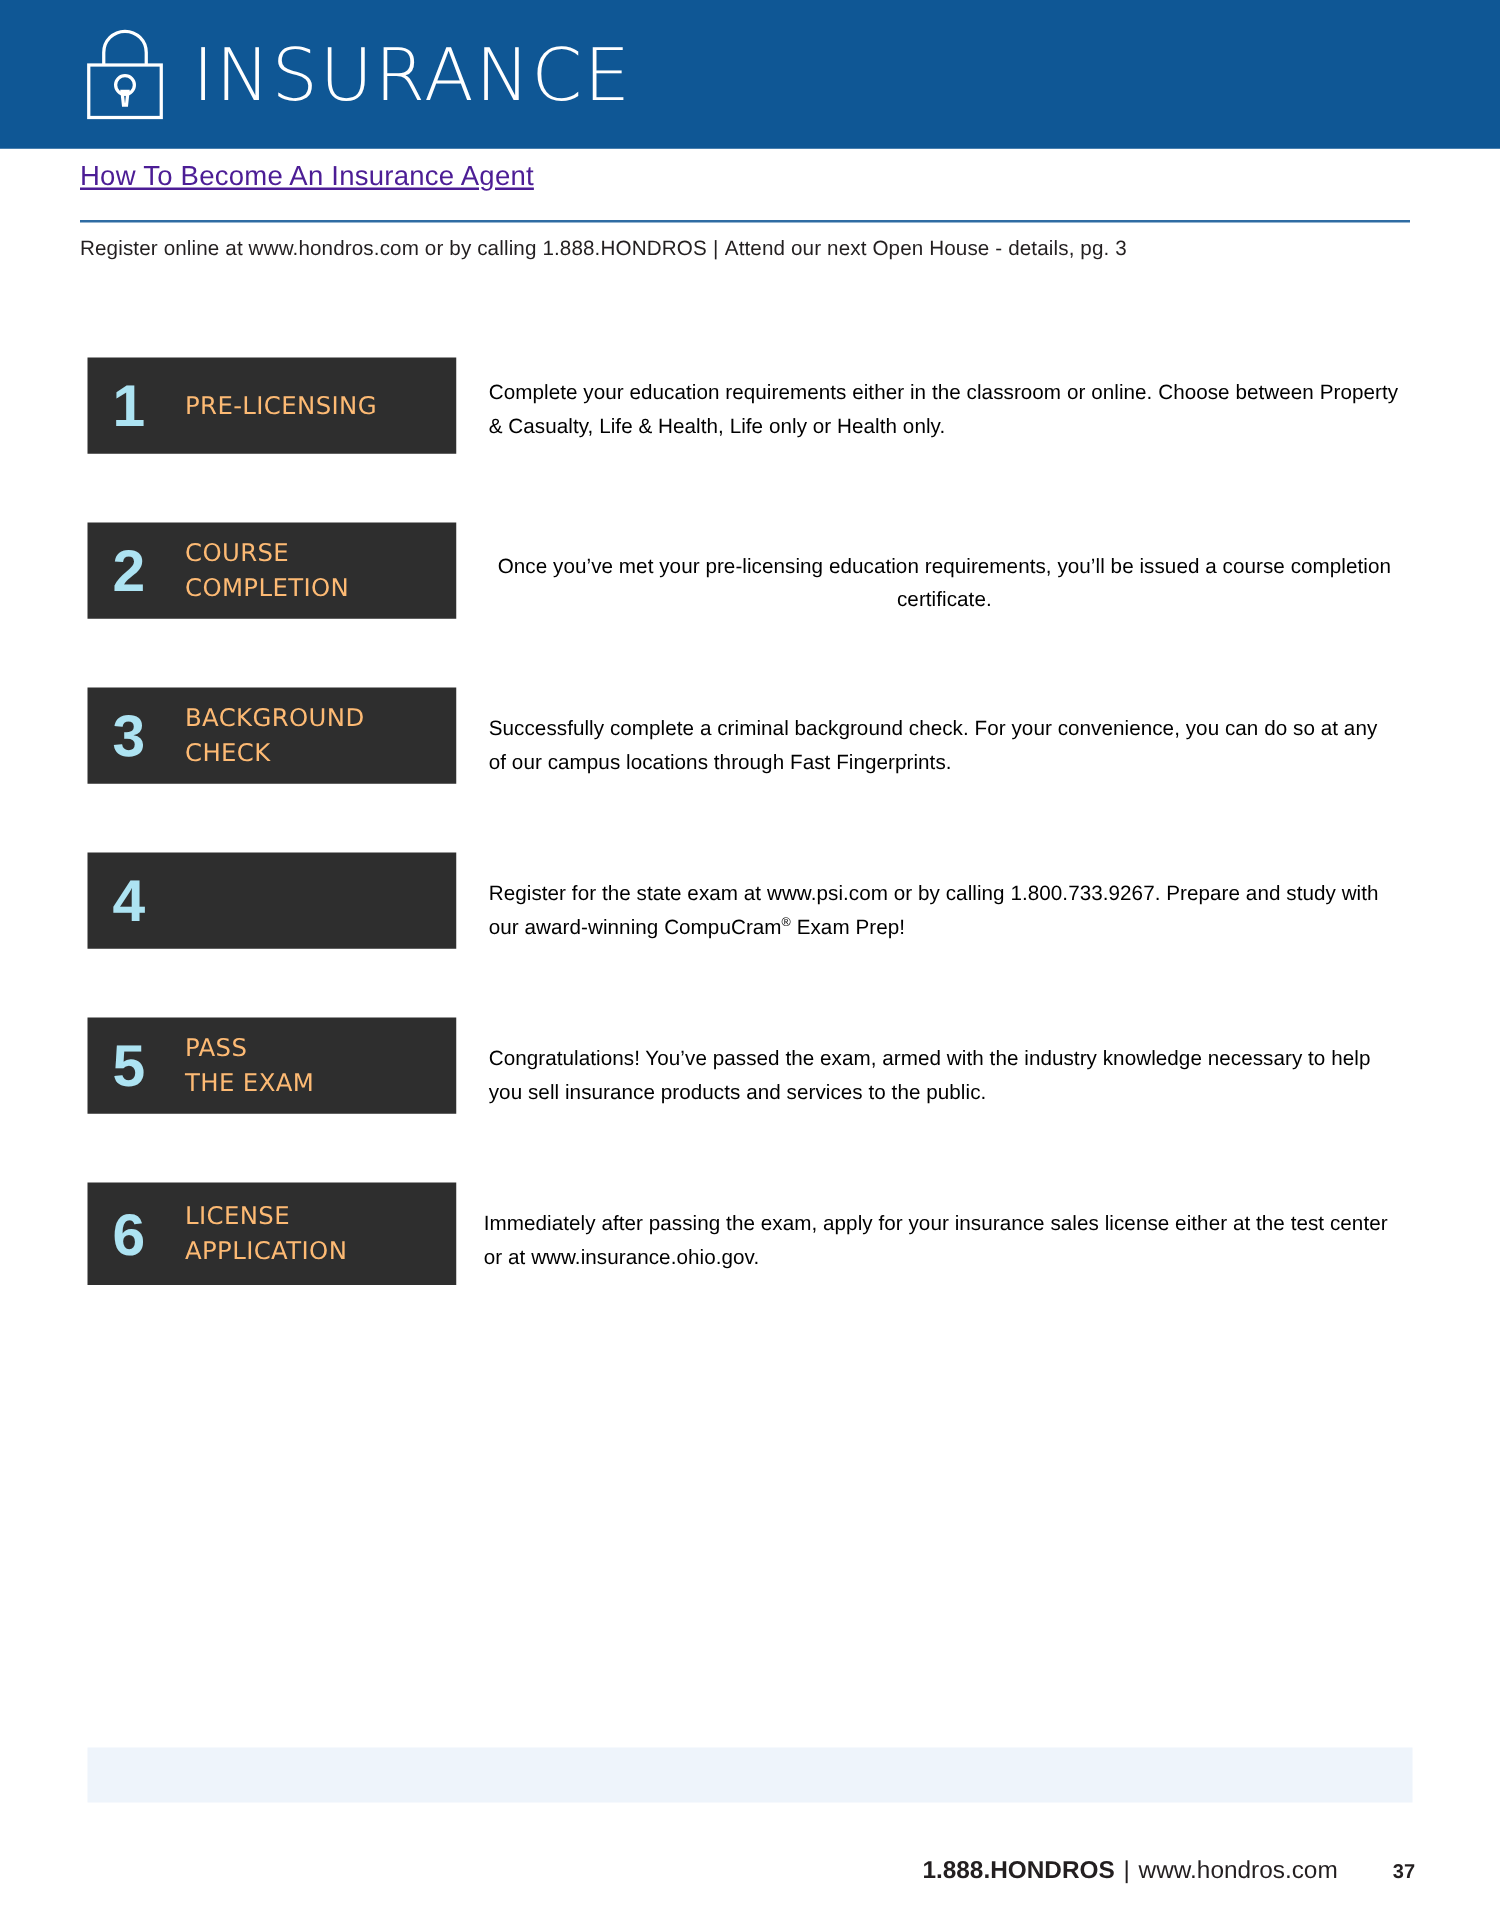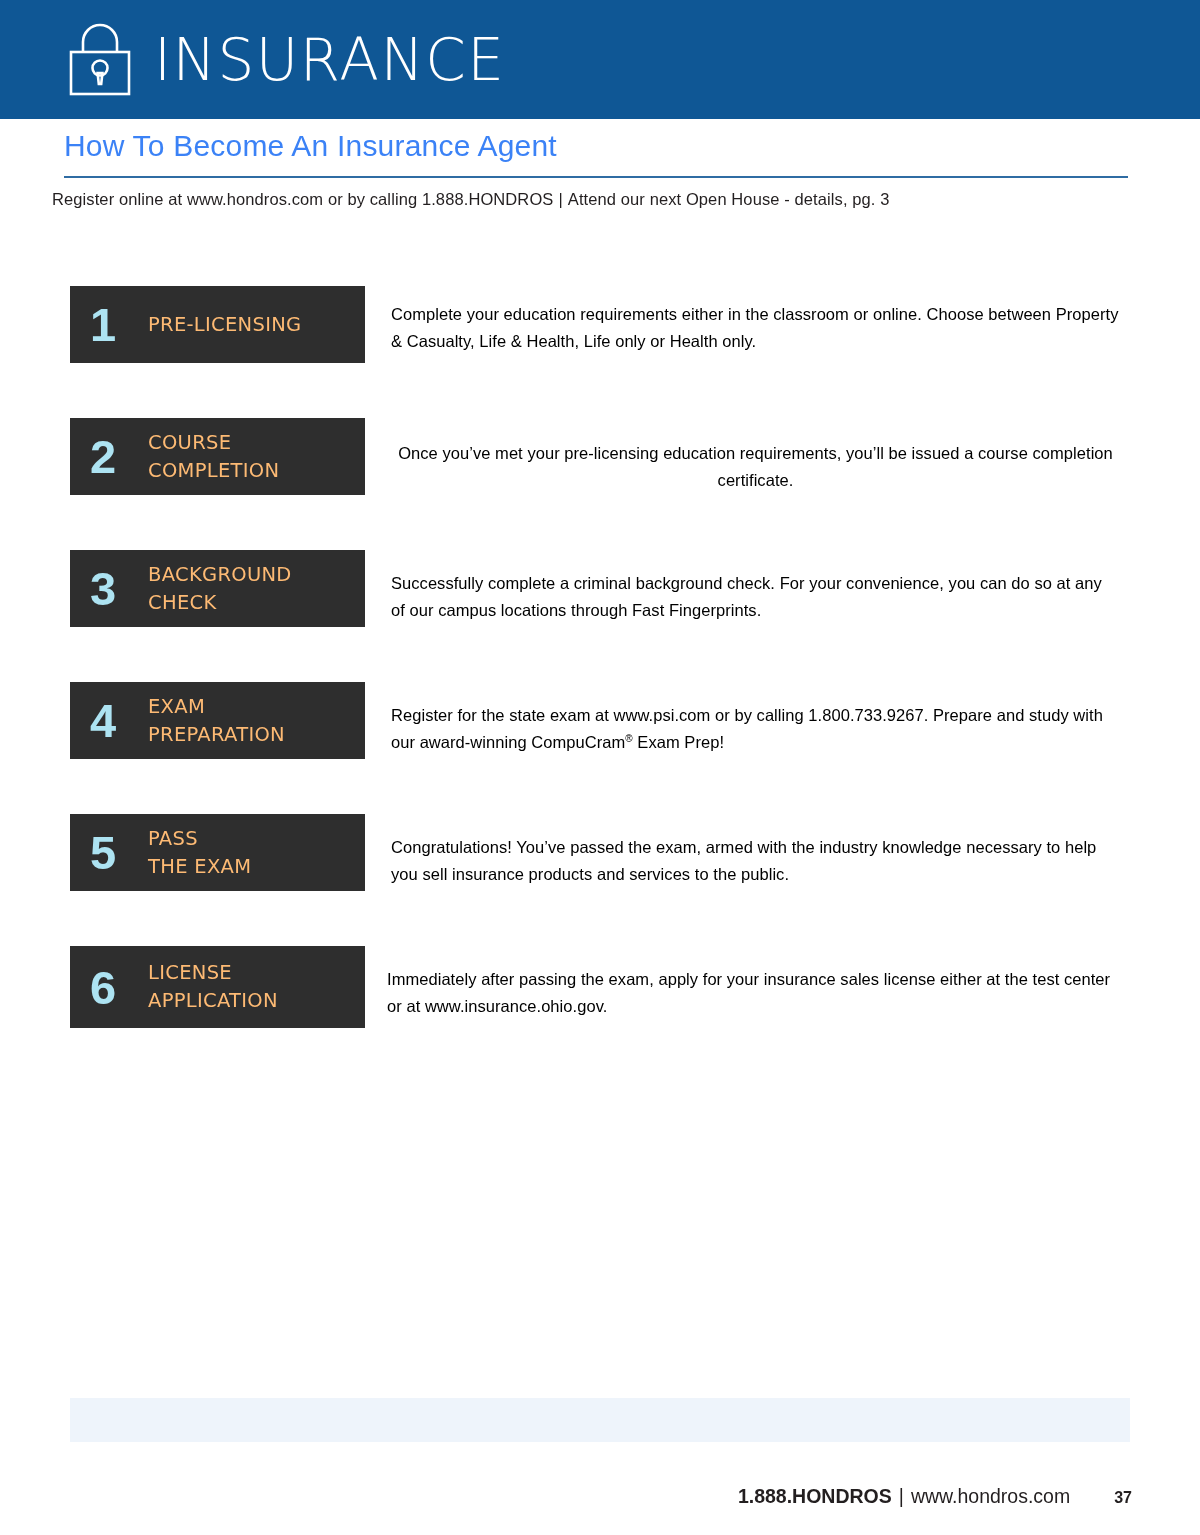--- a/index.html
+++ b/index.html
@@ -34,38 +34,39 @@
     line-height: 1;
     font-family: "DejaVu Sans", sans-serif;
     font-stretch: condensed;
   }
 
   
   .page-title {
     position: absolute;
     top: 128px;
     left: 64px;
-    font-size: 30px;
+    font-size: 22px;
     font-weight: 400;
-    color: #3b82f6;
+    color: #4c1d95;
     letter-spacing: 0.2px;
     line-height: 1.2;
+    text-decoration: underline;
   }
   .title-rule {
     position: absolute;
     top: 176px;
     left: 64px;
     width: 1064px;
     height: 2px;
     background: #2f6ca3;
   }
   .subtitle {
     position: absolute;
     top: 190px;
-    left: 52px;
+    left: 64px;
     width: 1070px;
     font-size: 16.5px;
     font-weight: 400;
     color: #231f20;
     letter-spacing: 0.1px;
   }
   .subtitle .sep { padding: 0 5px; }
 
   
   .steps {
@@ -206,22 +207,20 @@
       <span class="step-num">3</span>
       <span class="step-label">BACKGROUND
 CHECK</span>
     </div>
     <div class="step-body">Successfully complete a criminal background check. For your convenience, you can do so at any of our campus locations through Fast Fingerprints.</div>
   </div>
 
   <div class="step-row row-4">
     <div class="step-box">
       <span class="step-num">4</span>
-      <span class="step-label">EXAM
-PREPARATION</span>
     </div>
     <div class="step-body"><span>Register for the state exam at www.psi.com or by calling 1.800.733.9267. Prepare and study with our award-winning CompuCram</span><sup>®</sup><span> Exam Prep!</span></div>
   </div>
 
   <div class="step-row row-5">
     <div class="step-box">
       <span class="step-num">5</span>
       <span class="step-label">PASS
 THE EXAM</span>
     </div>

